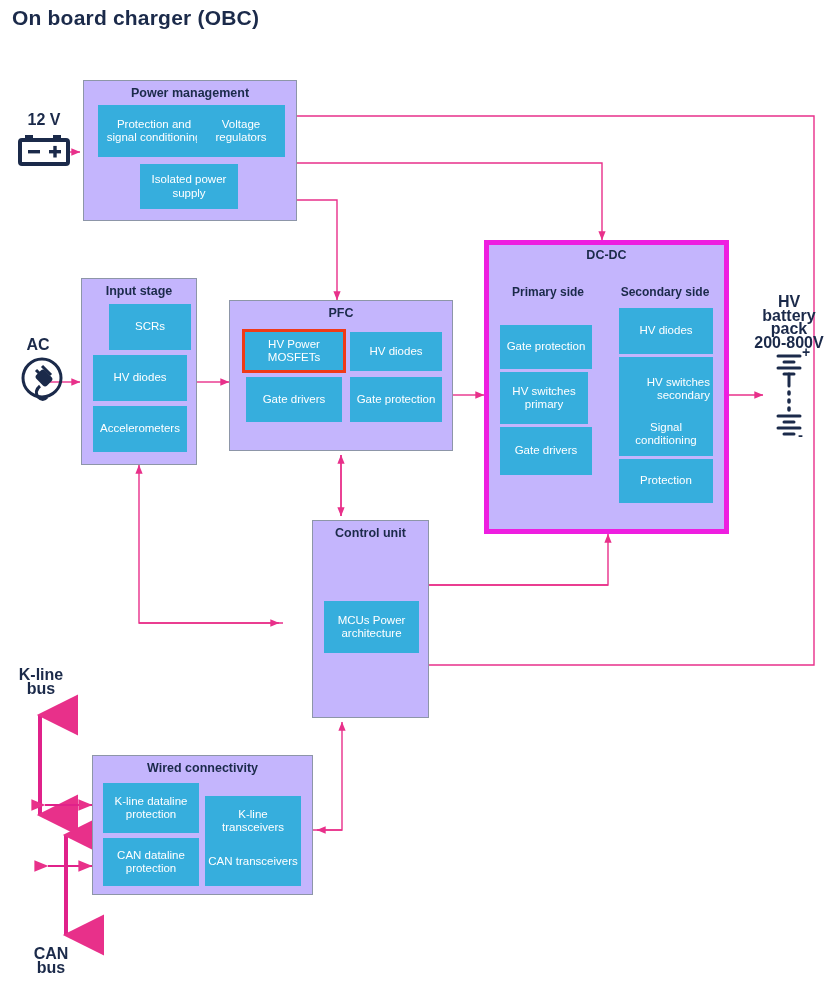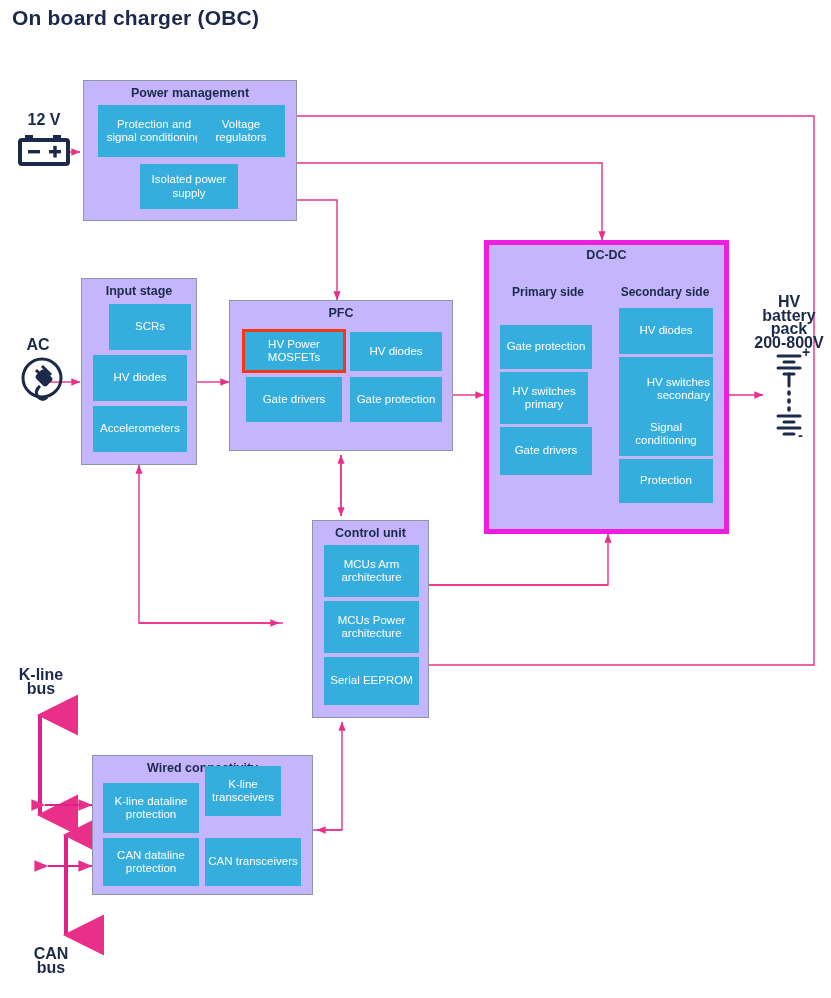--- a/index.html
+++ b/index.html
@@ -204,26 +204,24 @@
     <div class="blk" style="left:11px;top:182px;width:92px;height:48px;">Gate drivers</div>
 
     <div class="blk" style="left:130px;top:63px;width:94px;height:46px;">HV diodes</div>
     <div class="blk" style="left:130px;top:112px;width:94px;height:64px;text-align:right;">HV switches secondary</div>
     <div class="blk" style="left:130px;top:167px;width:94px;height:44px;">Signal conditioning</div>
     <div class="blk" style="left:130px;top:214px;width:94px;height:44px;">Protection</div>
   </div>
 
   <div class="group" style="left:283px;top:520px;width:117px;height:198px;margin-left:29px;">
     <div class="group-title">Control unit</div>
-    <div class="blk" style="left:11px;top:24px;width:95px;height:52px;">MCUs Arm architecture</div>
     <div class="blk" style="left:11px;top:80px;width:95px;height:52px;">MCUs Power architecture</div>
-    <div class="blk" style="left:11px;top:136px;width:95px;height:48px;">Serial EEPROM</div>
   </div>
 
   <div class="group" style="left:92px;top:755px;width:221px;height:140px;">
     <div class="group-title">Wired connectivity</div>
     <div class="blk" style="left:10px;top:27px;width:96px;height:50px;">K-line dataline protection</div>
-    <div class="blk" style="left:112px;top:10px;width:76px;height:50px;">K-line transceivers</div>
+    <div class="blk" style="left:112px;top:40px;width:96px;height:50px;">K-line transceivers</div>
     <div class="blk" style="left:10px;top:82px;width:96px;height:48px;">CAN dataline protection</div>
     <div class="blk" style="left:112px;top:82px;width:96px;height:48px;">CAN transceivers</div>
   </div>
 
 </div>
 
 </body></html>

